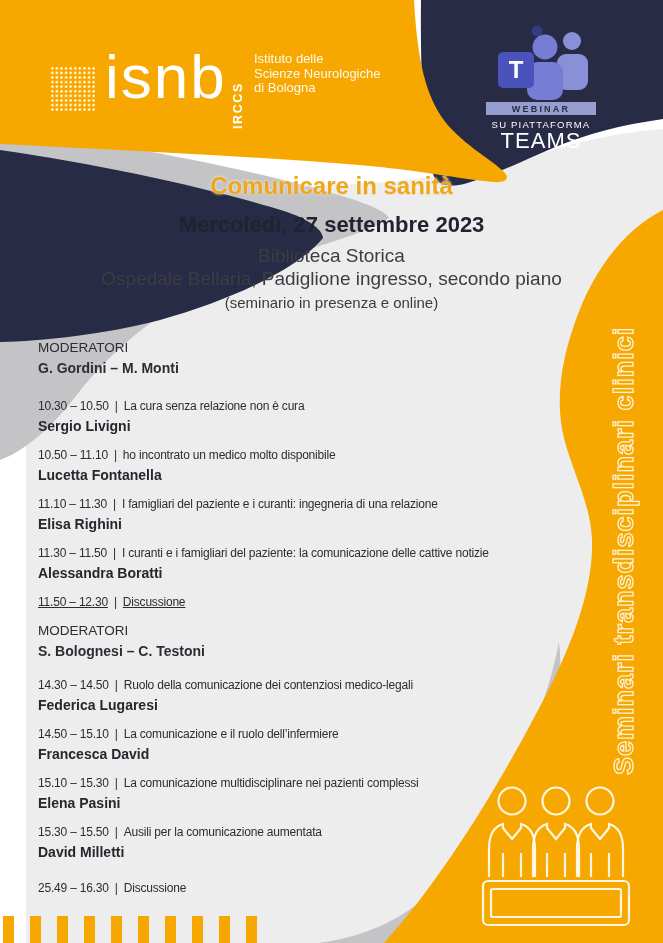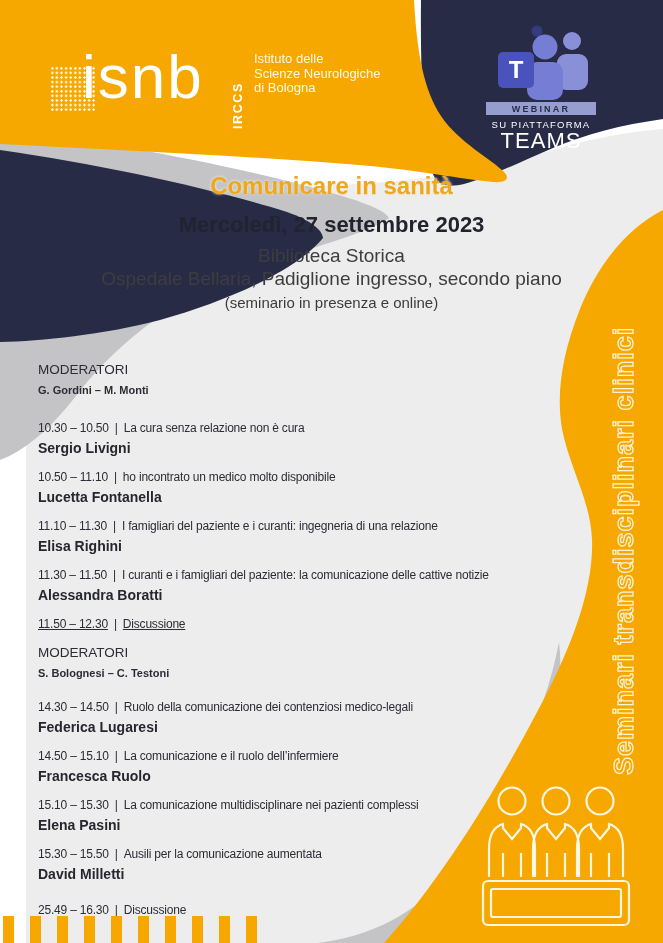--- a/index.html
+++ b/index.html
@@ -5,21 +5,21 @@
   html,body{margin:0;padding:0;background:#888;}
   .page{position:relative;width:663px;height:943px;background:#ffffff;overflow:hidden;
         font-family:"Liberation Sans",sans-serif;margin:0 auto;}
   .bg{position:absolute;left:0;top:0;z-index:0;}
   .layer{position:absolute;z-index:2;}
 
   
   .logo-dots{left:50px;top:66px;width:46px;height:46px;
     background-image:radial-gradient(rgba(255,255,255,.95) 1.1px, rgba(255,255,255,0) 1.35px);
     background-size:4.6px 4.6px;}
-  .logo-isnb{left:82px;top:46px;font-size:62px;line-height:62px;color:#fff;letter-spacing:2px;font-weight:400;}
+  .logo-isnb{left:105px;top:46px;font-size:62px;line-height:62px;color:#fff;letter-spacing:2px;font-weight:400;}
   .logo-irccs{left:231px;top:69px;height:60px;writing-mode:vertical-rl;transform:rotate(180deg);
     font-size:12.5px;font-weight:bold;letter-spacing:1.6px;color:#fff;}
   .logo-inst{left:254px;top:52px;font-size:13px;line-height:14.5px;color:rgba(255,255,255,.92);}
 
   
   .teams-svg{left:494px;top:24px;}
   .webinar-band{left:486px;top:102px;width:110px;height:13px;background:#959ECF;
     display:flex;align-items:center;justify-content:center;
     font-size:9px;font-weight:bold;letter-spacing:2.2px;color:#272C47;}
   .su-piatt{left:486px;top:119px;width:110px;text-align:center;font-size:9.5px;
@@ -29,27 +29,27 @@
 
   
   .evt-title{left:60px;top:172px;width:543px;text-align:center;font-size:24px;font-weight:bold;
     color:#EFA71B;text-shadow:0 0 3px rgba(255,255,255,.95),0 1px 1px rgba(190,130,0,.3);}
   .evt-date{left:60px;top:212px;width:543px;text-align:center;font-size:22px;font-weight:bold;color:#21232F;}
   .evt-venue{left:60px;top:245px;width:543px;text-align:center;font-size:19px;color:#3d3d40;}
   .evt-address{left:60px;top:268px;width:543px;text-align:center;font-size:19px;color:#3d3d40;}
   .evt-mode{left:60px;top:294px;width:543px;text-align:center;font-size:15px;color:#3b3b3e;}
 
   
-  .prog{left:38px;top:338px;width:590px;color:#2c2c35;margin-top:22px;}
+  .prog{left:38px;top:338px;width:590px;color:#2c2c35;}
   .prog .line1{font-size:12px;line-height:20px;letter-spacing:-0.2px;white-space:nowrap;}
   .prog .sep{margin:0 6px;}
   .prog .speaker{font-size:14px;line-height:20px;font-weight:bold;color:#26262e;}
   .prog .item{margin-bottom:9px;}
   .prog .mod-label{font-size:13.5px;line-height:20px;}
-  .prog .mod-names{font-size:11px;line-height:20px;font-weight:bold;}
+  .prog .mod-names{font-size:14px;line-height:20px;font-weight:bold;}
   .mod1{margin:0 0 18px 0;}
   .mod2{margin:9px 0 14px 0;}
   .mt6{margin-top:6px;text-decoration:underline;}
   .mt16{margin-top:16px;}
 
   
   .side-text{left:609px;top:288px;height:525px;width:44px;writing-mode:vertical-rl;
     transform:rotate(180deg);font-size:27px;font-weight:bold;letter-spacing:1px;
     color:transparent;-webkit-text-stroke:1.3px rgba(255,252,240,.88);text-align:center;}
 
@@ -136,21 +136,21 @@
       <div class="mod-names">S. Bolognesi – C. Testoni</div>
     </div>
 
     <div class="item">
       <div class="line1"><span>14.30 – 14.50</span><span class="sep">|</span><span>Ruolo della comunicazione dei contenziosi medico-legali</span></div>
       <div class="speaker">Federica Lugaresi</div>
     </div>
 
     <div class="item">
       <div class="line1"><span>14.50 – 15.10</span><span class="sep">|</span><span>La comunicazione e il ruolo dell’infermiere</span></div>
-      <div class="speaker">Francesca Ruolo</div>
+      <div class="speaker">Francesca David</div>
     </div>
 
     <div class="item">
       <div class="line1"><span>15.10 – 15.30</span><span class="sep">|</span><span>La comunicazione multidisciplinare nei pazienti complessi</span></div>
       <div class="speaker">Elena Pasini</div>
     </div>
 
     <div class="item">
       <div class="line1"><span>15.30 – 15.50</span><span class="sep">|</span><span>Ausili per la comunicazione aumentata</span></div>
       <div class="speaker">David Milletti</div>

